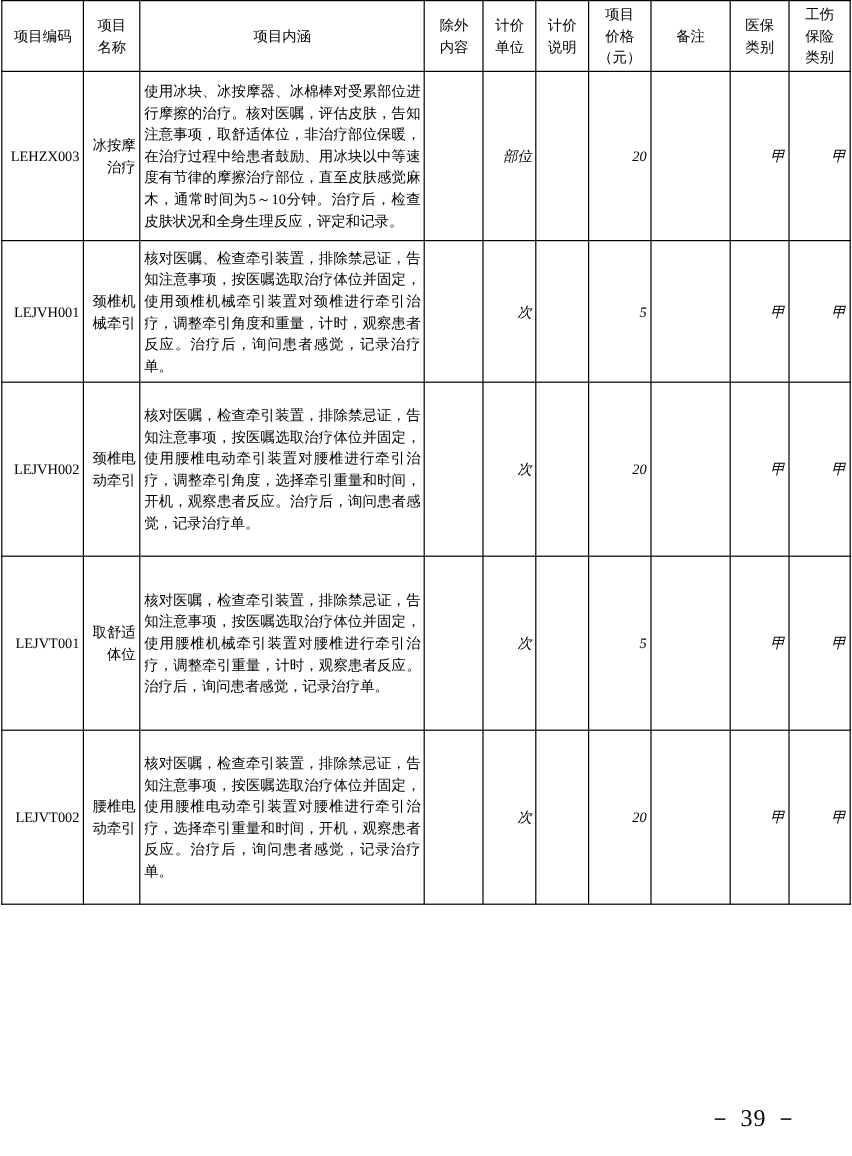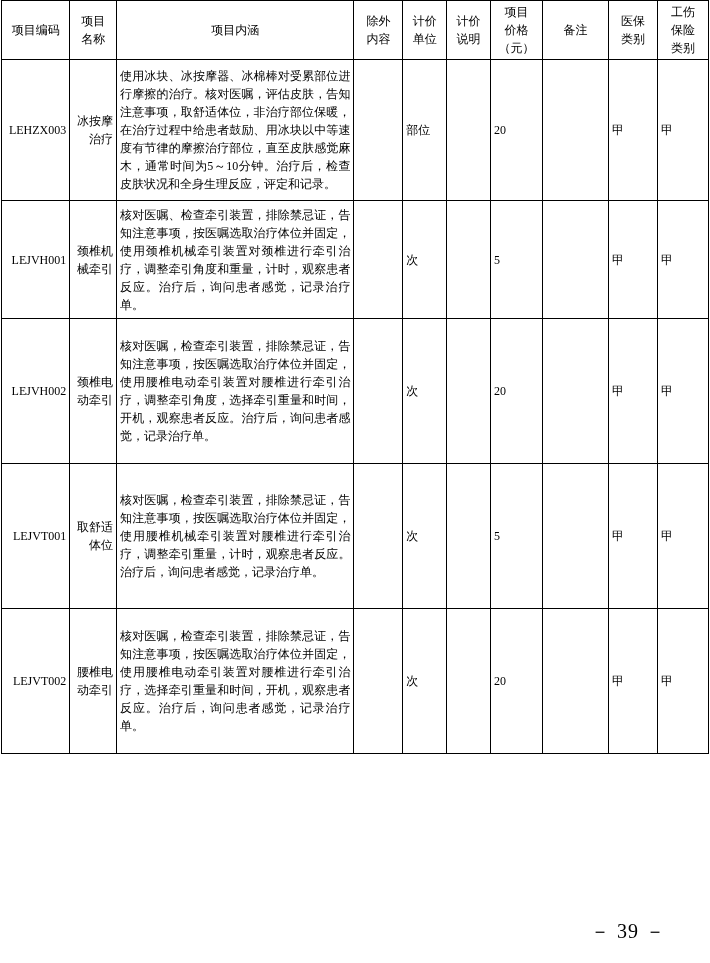--- a/index.html
+++ b/index.html
@@ -67,22 +67,23 @@
     line-height: 1.45;
   }
   td.content {
     text-align: justify;
     text-align-last: left;
     font-size: 12.5px;
     line-height: 1.62;
     padding: 6px 5px;
   }
   td.ctr {
-    text-align: left;
+    text-align: right;
     font-size: 12.5px;
+    font-style: italic;
   }
   td.blank { }
 
   .footer {
     position: absolute;
     bottom: 18px;
     right: 44px;
     font-size: 20px;
     letter-spacing: 1px;
     font-family: "Liberation Serif", "DejaVu Serif", serif;

